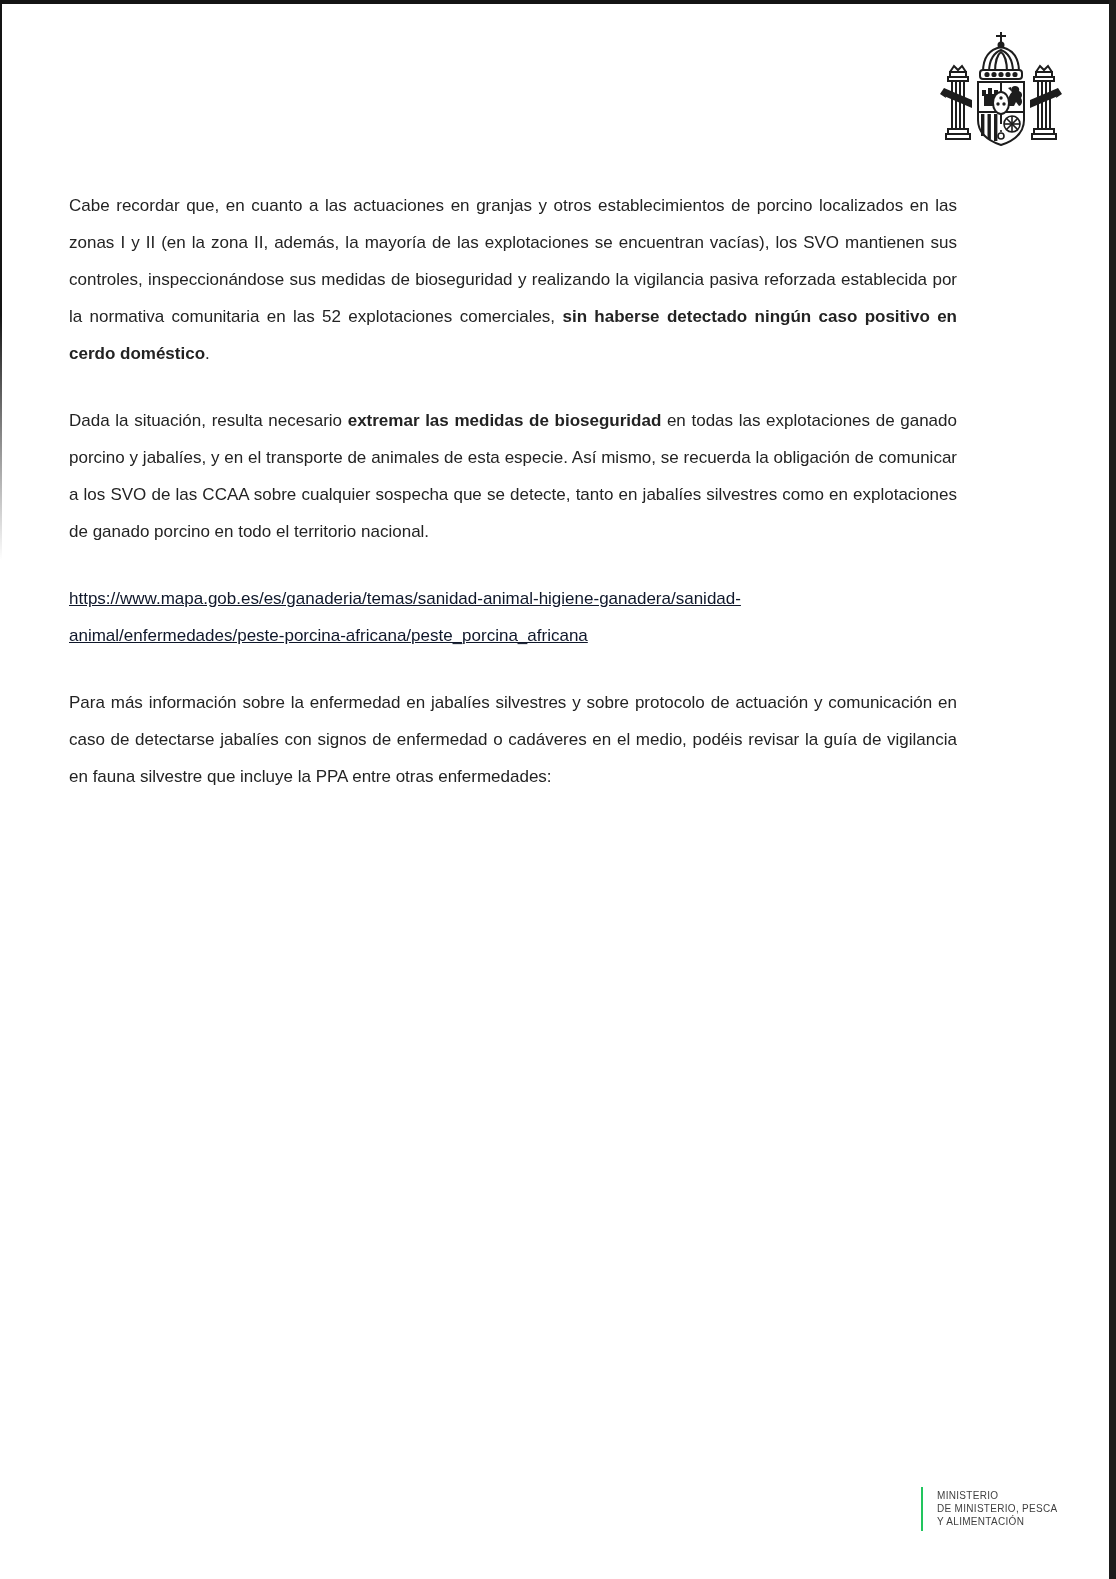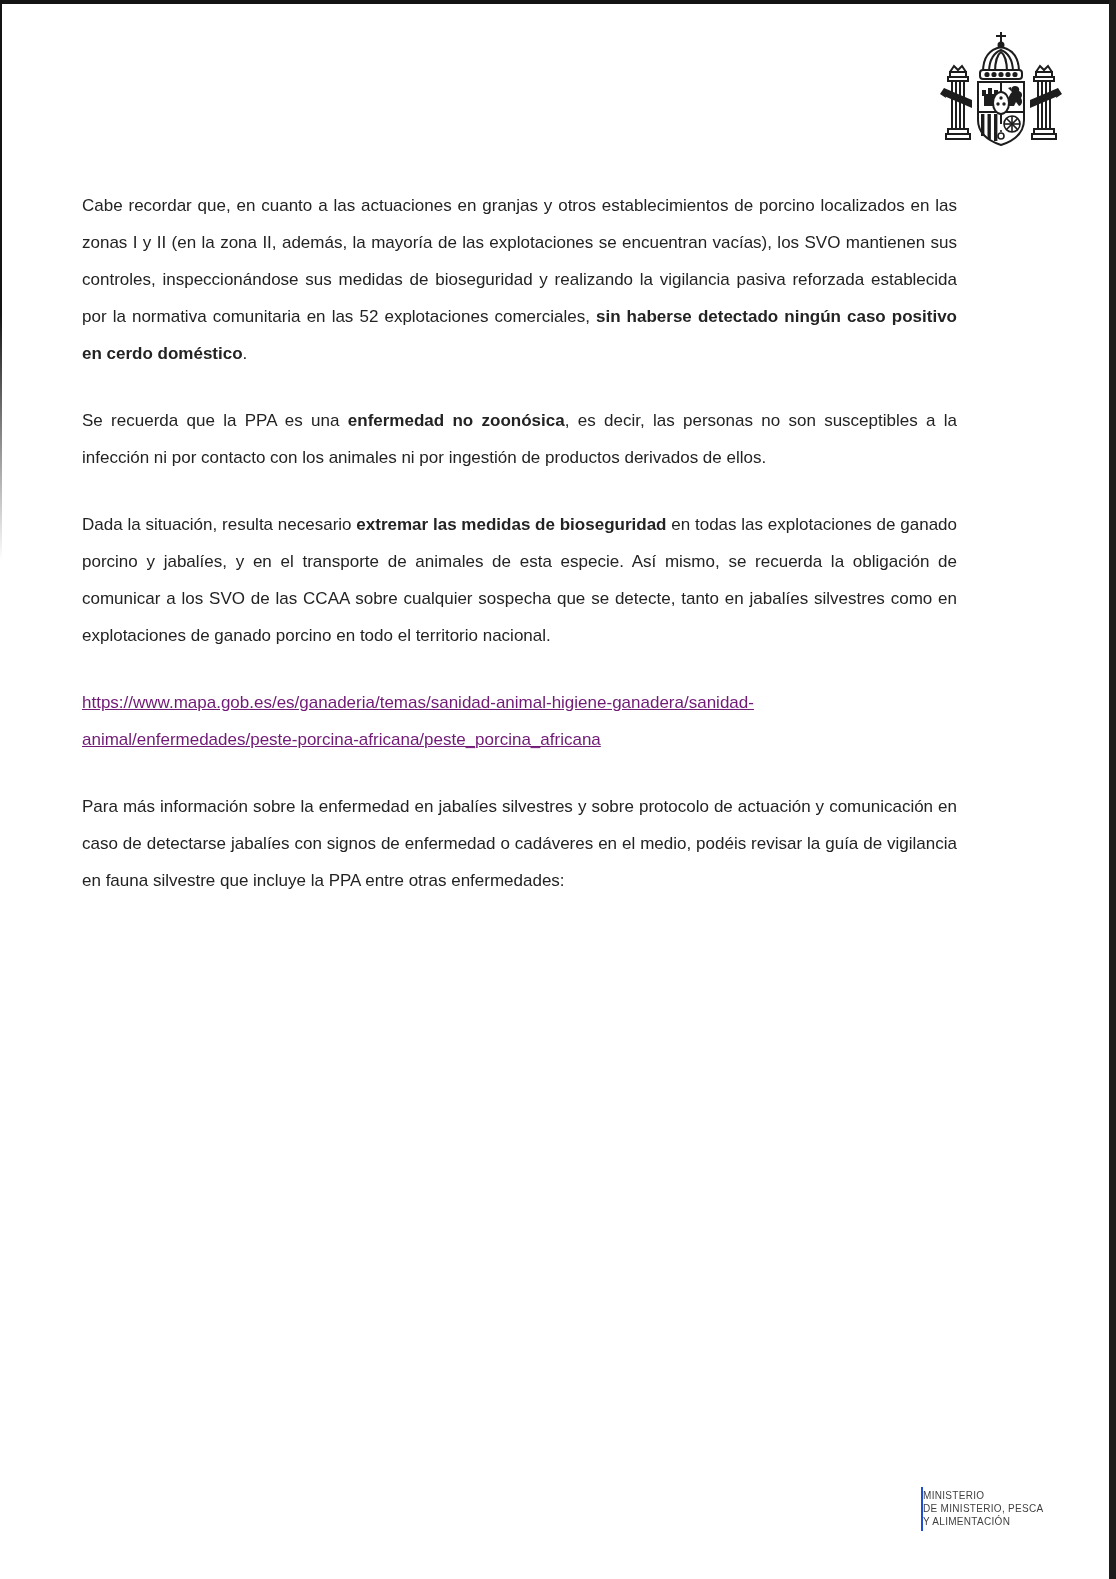--- a/index.html
+++ b/index.html
@@ -15,28 +15,28 @@
   .scan-border-right{position:absolute;top:0;right:0;width:7px;height:1579px;background:#1b1b1b;}
   .scan-border-left{position:absolute;top:0;left:0;width:2px;height:700px;
     background:linear-gradient(to bottom,#141414 0%,#141414 45%,rgba(20,20,20,0) 80%);}
   
   .emblem{position:absolute;top:28px;right:52px;width:126px;height:126px;}
   
   .doc{
     position:absolute;left:65px;top:187px;width:892px;
     font-size:17px;line-height:37px;color:#232323;
   }
-  .para{margin:0 0 30px 17px;text-align:justify;}
+  .para{margin:0 0 30px 4px;text-align:justify;}
   .para .b{font-weight:bold;}
-  .link-para a{color:#701a75;cursor:pointer;}
+  .link-para a{color:#0f172a;cursor:pointer;}
   
   .footer-block{
     position:absolute;left:921px;top:1487px;
-    border-left:2px solid #1d4ed8;
-    padding:2px 0 3px 0;
+    border-left:2px solid #22c55e;
+    padding:2px 0 3px 14px;
     font-size:10px;line-height:13px;color:#3f3f3f;
     letter-spacing:0.3px;white-space:nowrap;
   }
 </style>
 </head>
 <body>
 
 <div class="scan-border-top"></div>
 <div class="scan-border-right"></div>
 <div class="scan-border-left"></div>
@@ -122,21 +122,20 @@
     <line x1="108" y1="53" x2="108" y2="101"></line>
     <rect x="96" y="101" width="20" height="5"></rect>
     <rect x="94" y="106" width="24" height="5"></rect>
   </g>
   <path d="M120 60 L92 72 L92 80 L120 68 Z" fill="#1d1d1d"></path>
   <path d="M120 60 L124 66 L118 70 Z" fill="#1d1d1d"></path>
 </svg>
 
 <main class="doc" id="doc-body">
     <p class="para"><span>Cabe recordar que, en cuanto a las actuaciones en granjas y otros establecimientos de porcino localizados en las zonas I y II (en la zona II, además, la mayoría de las explotaciones se encuentran vacías), los SVO mantienen sus controles, inspeccionándose sus medidas de bioseguridad y realizando la vigilancia pasiva reforzada establecida por la normativa comunitaria en las 52 explotaciones comerciales, </span><span class="b">sin haberse detectado ningún caso positivo en cerdo doméstico</span><span>.</span></p>
-    <p class="para"><span>Se recuerda que la PPA es una </span><span class="b">enfermedad no zoonósica</span><span>, es decir, las personas no son susceptibles a la infección ni por contacto con los animales ni por ingestión de productos derivados de ellos.</span></p>
     <p class="para"><span>Dada la situación, resulta necesario </span><span class="b">extremar las medidas de bioseguridad</span><span> en todas las explotaciones de ganado porcino y jabalíes, y en el transporte de animales de esta especie. Así mismo, se recuerda la obligación de comunicar a los SVO de las CCAA sobre cualquier sospecha que se detecte, tanto en jabalíes silvestres como en explotaciones de ganado porcino en todo el territorio nacional.</span></p>
     <p class="para link-para"><a href="#">https://www.mapa.gob.es/es/ganaderia/temas/sanidad-animal-higiene-ganadera/sanidad-<br>animal/enfermedades/peste-porcina-africana/peste_porcina_africana</a></p>
     <p class="para"><span>Para más información sobre la enfermedad en jabalíes silvestres y sobre protocolo de actuación y comunicación en caso de detectarse jabalíes con signos de enfermedad o cadáveres en el medio, podéis revisar la guía de vigilancia en fauna silvestre que incluye la PPA entre otras enfermedades:</span></p>
   </main>
 
 <div class="footer-block">
   <div>MINISTERIO</div>
   <div>DE MINISTERIO, PESCA</div>
   <div>Y ALIMENTACIÓN</div>
 </div>

